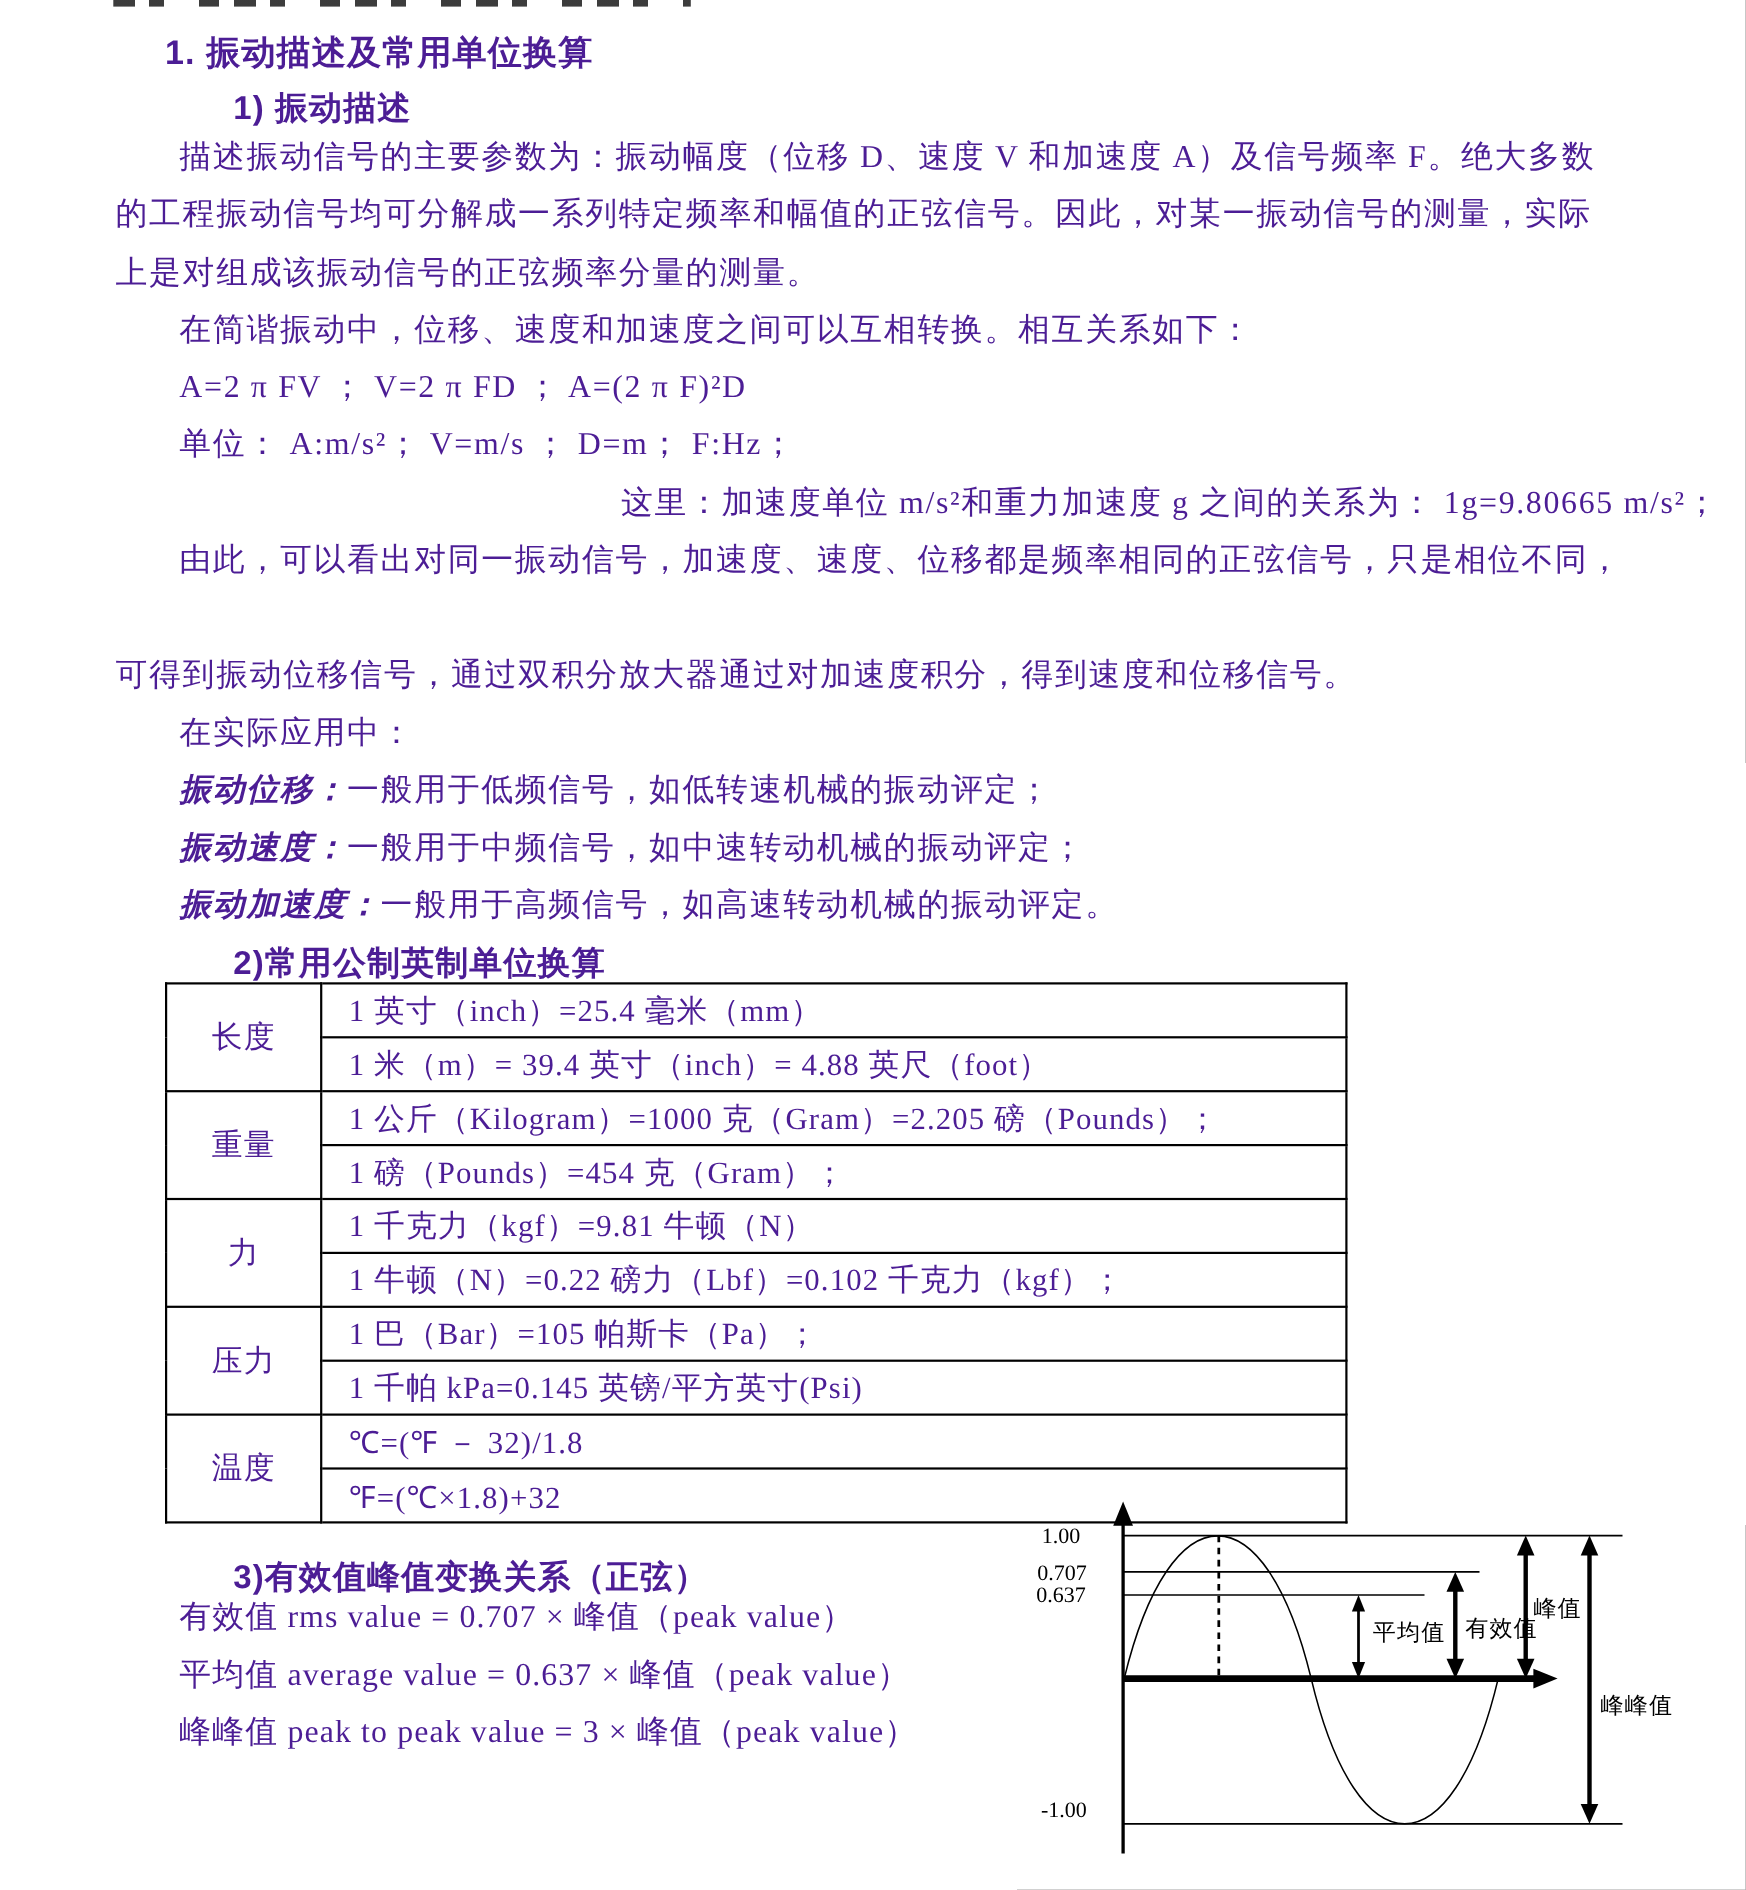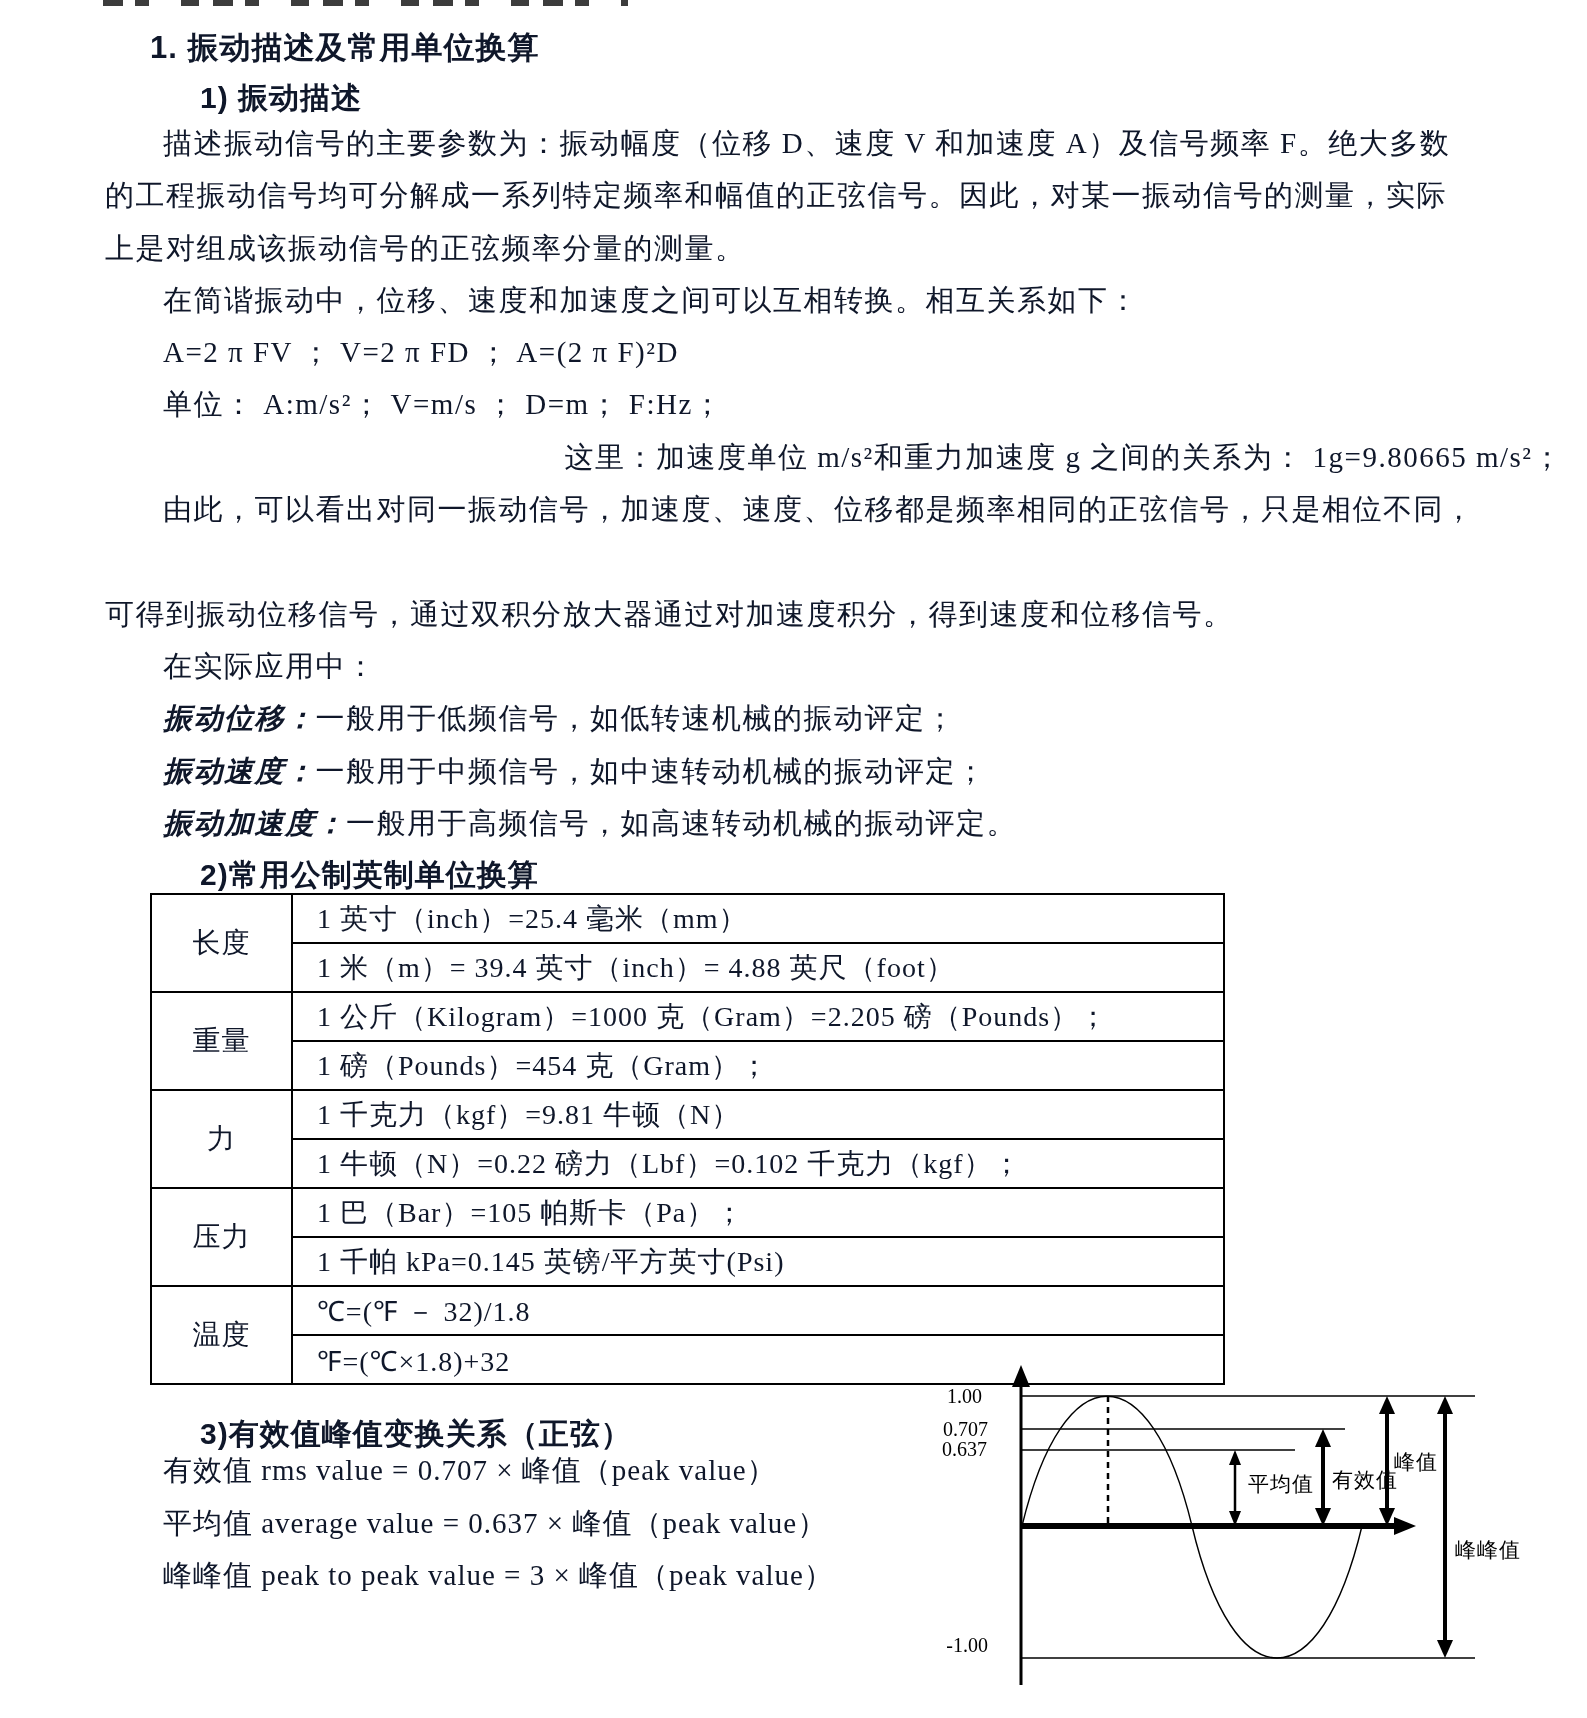--- a/index.html
+++ b/index.html
@@ -1,37 +1,37 @@
 <!DOCTYPE html>
 <html><head>
 <meta charset="utf-8">
 <style>
   html,body { margin:0; padding:0; background:#888; }
   .page {
     position:relative; width:1587px; height:1718px; margin:0 auto;
-    background:#ffffff; color:#0f172a;
+    background:#ffffff; color:#4c1d95;
     font-family:"Liberation Serif", serif;
     overflow:hidden;
   }
   
   .clip-frag {
     position:absolute; left:103px; top:0; width:525px; height:6px;
     background:repeating-linear-gradient(90deg,
       #1a1a1a 0 20px, transparent 20px 32px,
       #1a1a1a 32px 46px, transparent 46px 78px,
       #1a1a1a 78px 96px, transparent 96px 110px);
     opacity:.85;
   }
   .h1 {
     position:absolute; left:150px; top:27px;
     font-family:"Liberation Sans", sans-serif;
     font-size:31px; font-weight:bold; letter-spacing:1px; white-space:nowrap;
   }
   .h2 {
-    position:absolute; left:200px;
+    position:absolute; left:212px;
     font-family:"Liberation Sans", sans-serif;
     font-size:30px; font-weight:bold; letter-spacing:1px; white-space:nowrap;
   }
   .bl {
     position:absolute; left:105px; width:1400px; height:53px;
     line-height:53px; font-size:29px; letter-spacing:1.5px; white-space:nowrap;
   }
   .in { padding-left:58px; }
   .bl b { font-family:"Liberation Sans", sans-serif; letter-spacing:1.5px;font-style:italic; }
   table.conv {

